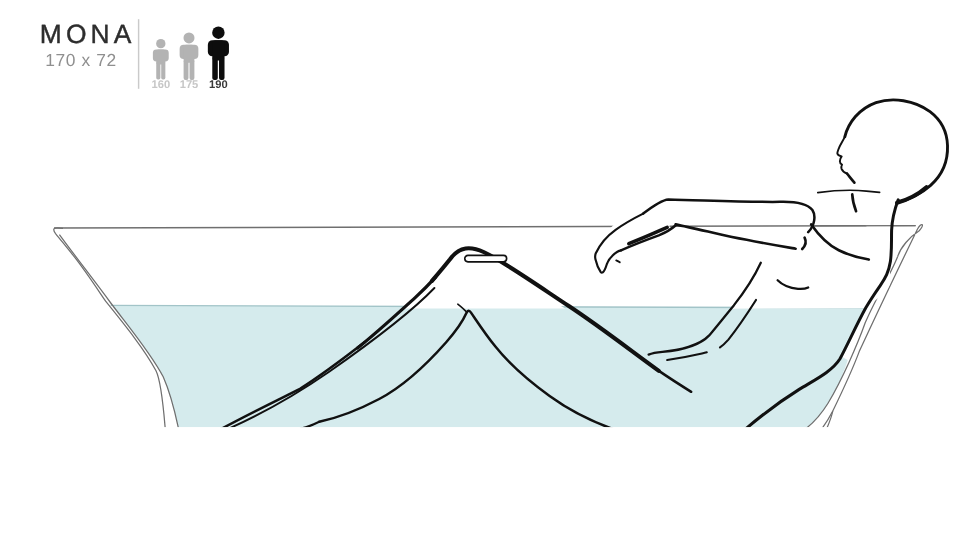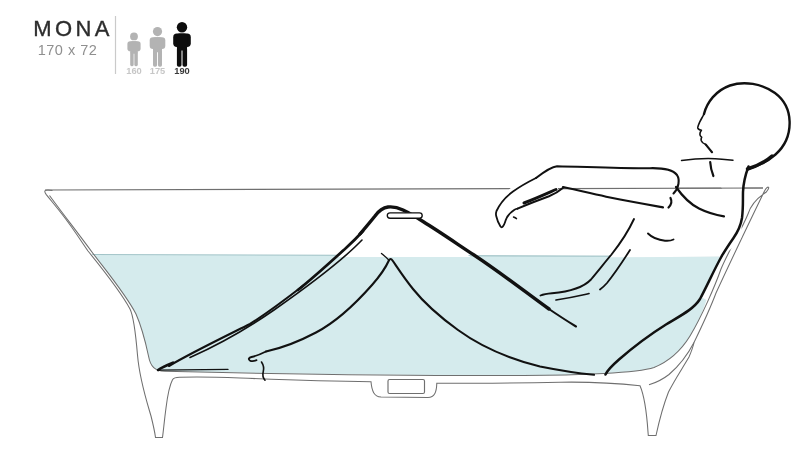--- a/index.html
+++ b/index.html
@@ -1,16 +1,16 @@
 <!DOCTYPE html>
 <html><head>
 <meta charset="utf-8">
 <style>
   html,body{margin:0;padding:0;background:#ffffff;}
-  .page{position:relative;width:800px;height:464px;overflow:hidden;background:#fff;
+  .page{position:relative;width:800px;height:356px;overflow:hidden;background:#fff;
         font-family:"Liberation Sans", sans-serif;}
 </style>
 </head>
 <body>
 <div class="page">
 <svg width="800" height="464" viewBox="0 0 800 464">
 
   <rect x="0" y="0" width="800" height="464" fill="#ffffff"></rect>
 
   <text x="73" y="35.5" font-size="22" letter-spacing="3.4" fill="#2d2d2d" stroke="#2d2d2d" stroke-width="0.35" text-anchor="middle">MONA</text>

